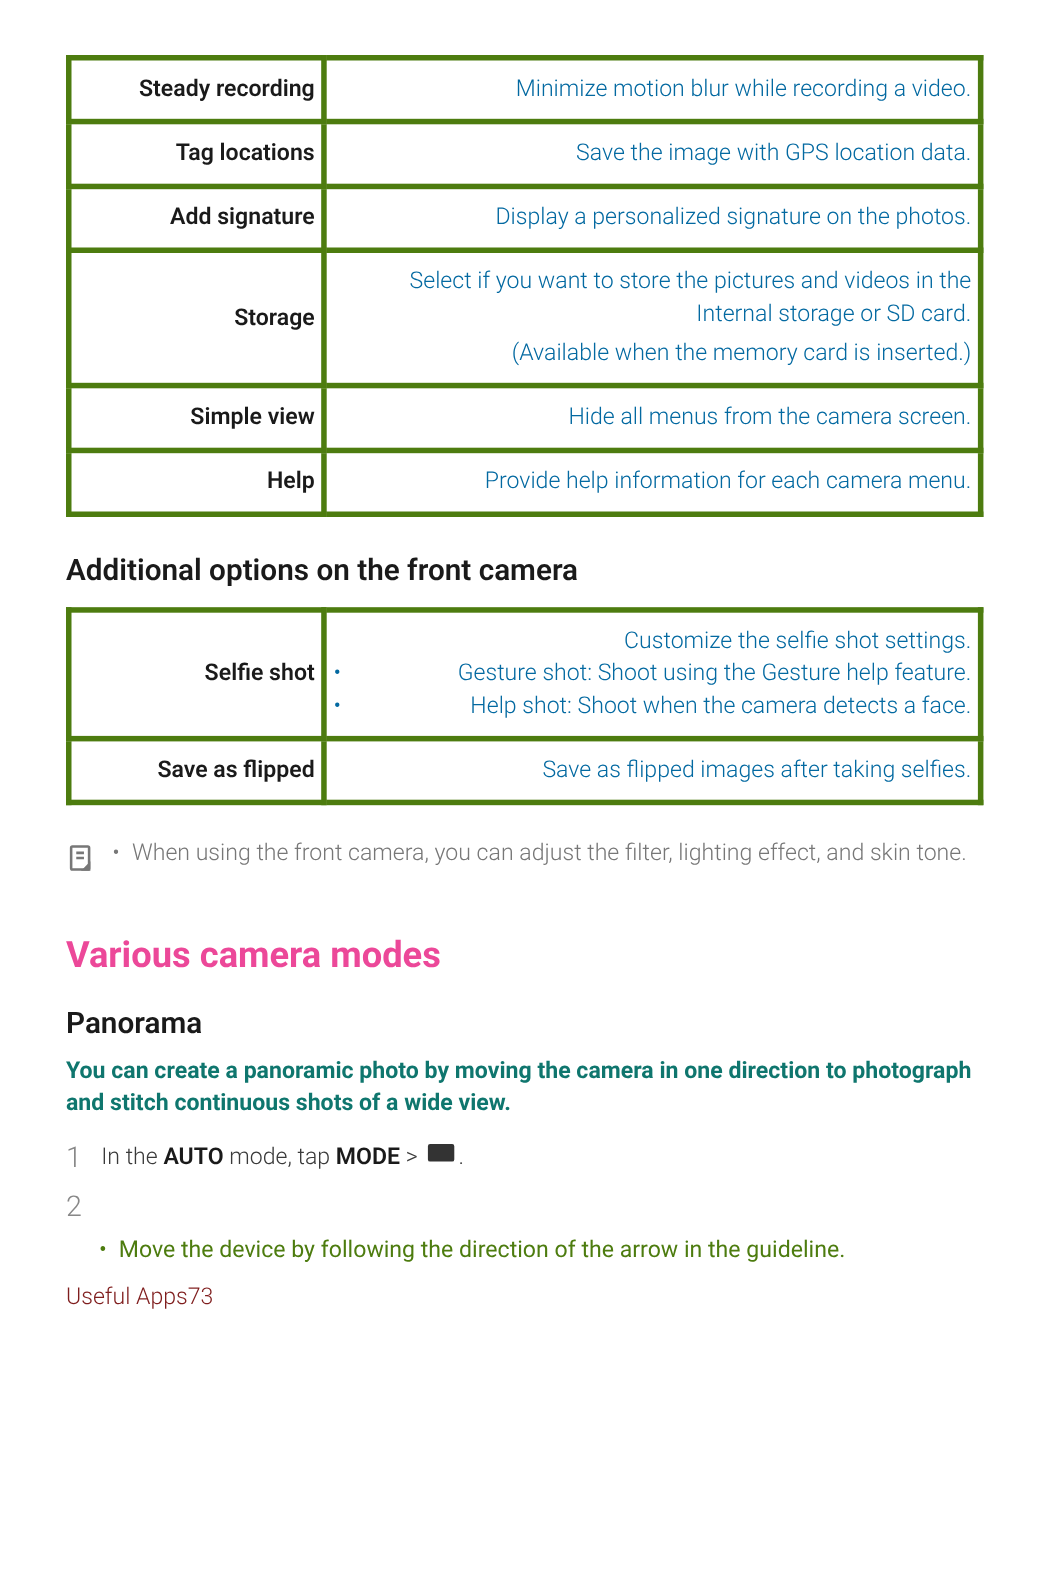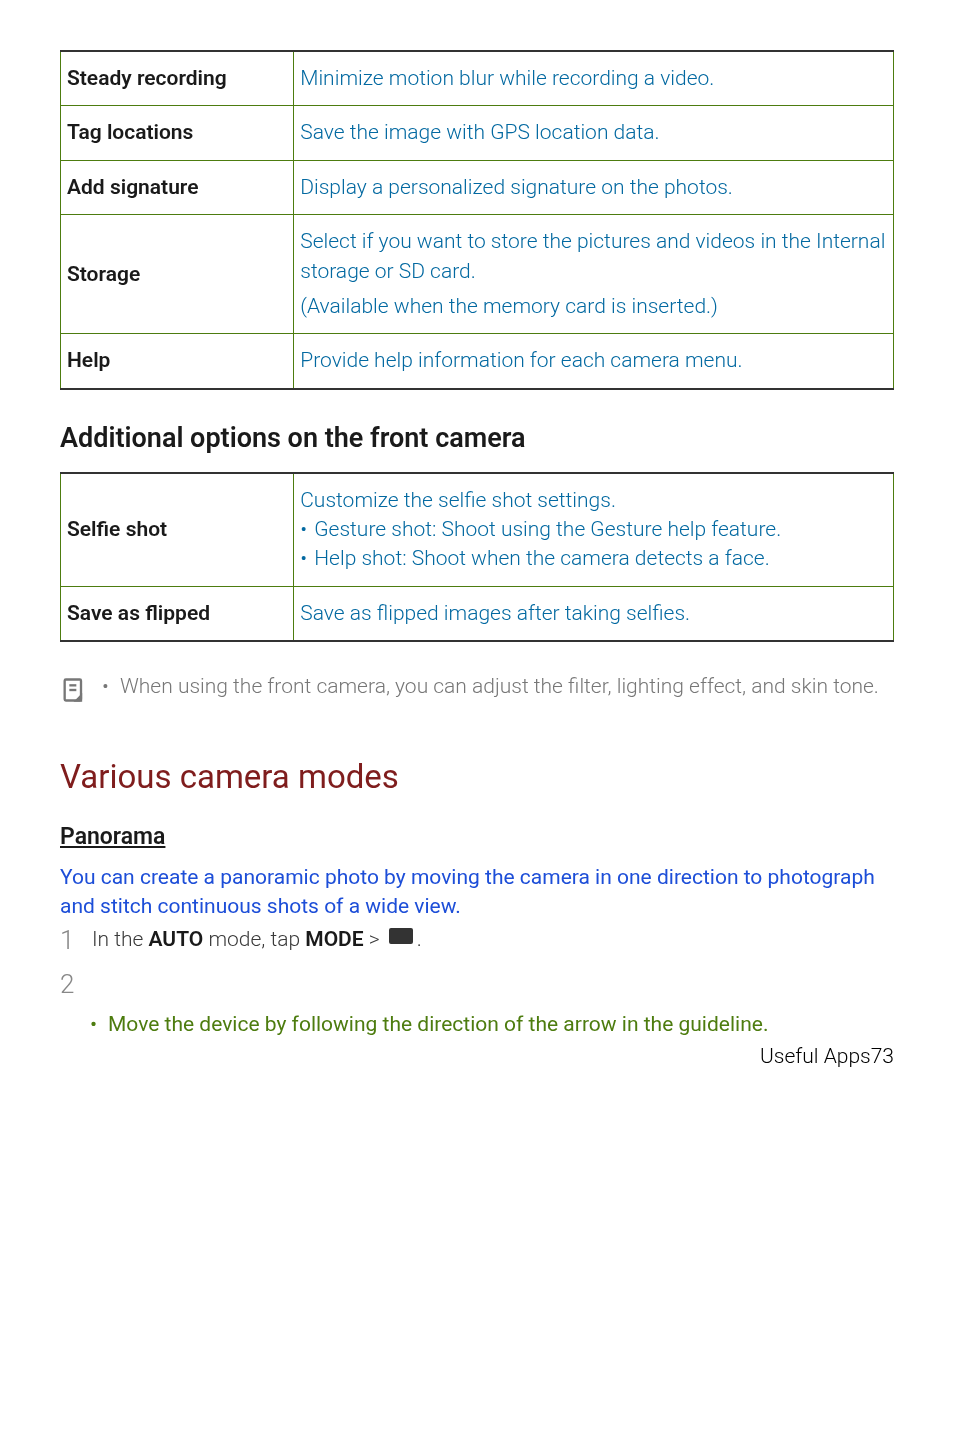--- a/index.html
+++ b/index.html
@@ -14,24 +14,24 @@
       font-size: 21px;
       line-height: 1.4;
       width: 954px;
     }
     table {
       width: 100%;
       border-collapse: collapse;
       margin-bottom: 30px;
     }
     table td, table th {
-      border: 1px solid #4d7c0f;
+      border: 5px solid #4d7c0f;
       padding: 12px 6px;
       vertical-align: middle;
-      text-align: left;
+      text-align: right;
     }
     table th {
       font-weight: 600;
       color: #1a1a1a;
       width: 28%;
     }
     table .top-border {
       border-top: 2px solid #333;
     }
     table .bottom-border {
@@ -43,36 +43,35 @@
     }
     .section-heading {
       font-size: 27px;
       font-weight: 600;
       color: #1a1a1a;
       margin-bottom: 14px;
       margin-top: 10px;
     }
     .main-heading {
       font-size: 33px;
-      font-weight: 400;
-      color: #7f1d1d;
+      font-weight: 700;
+      color: #ec4899;
       margin-top: 42px;
       margin-bottom: 20px;
     }
     .sub-heading {
-      font-size: 23px;
+      font-size: 27px;
       font-weight: 600;
       color: #1a1a1a;
       margin-bottom: 10px;
-      text-decoration: underline;
     }
     .body-text {
-      color: #1d4ed8;
-      font-weight: 400;
-      margin-bottom: 0;
+      color: #0f766e;
+      font-weight: 700;
+      margin-bottom: 16px;
     }
     .note-box {
       display: flex;
       align-items: flex-start;
       gap: 14px;
       margin-bottom: 24px;
       margin-top: 8px;
     }
     .note-icon {
       flex-shrink: 0;
@@ -125,24 +124,24 @@
       color: #4d7c0f;
       font-weight: 400;
     }
     .sub-bullet:before {
       content: "•";
       position: absolute;
       left: 30px;
     }
     .footer {
       display: flex;
-      justify-content: flex-end;
-      color: #000000;
-      font-weight: 300;
-      margin-top: 2px;
+      justify-content: flex-start;
+      color: #7f1d1d;
+      font-weight: 300;
+      margin-top: 12px;
     }
     .inline-icon {
       display: inline-block;
       vertical-align: middle;
       margin: 0 2px;
     }
     .cell-list {
       list-style: none;
     }
     .cell-list li {
@@ -174,20 +173,24 @@
   <tr>
     <th>Add signature</th>
     <td>Display a personalized signature on the photos.</td>
   </tr>
   <tr>
     <th>Storage</th>
     <td>
       <div>Select if you want to store the pictures and videos in the Internal storage or SD card.</div>
       <div class="para-gap">(Available when the memory card is inserted.)</div>
     </td>
+  </tr>
+  <tr>
+    <th>Simple view</th>
+    <td>Hide all menus from the camera screen.</td>
   </tr>
   <tr class="bottom-border">
     <th>Help</th>
     <td>Provide help information for each camera menu.</td>
   </tr>
 </tbody>
   </table>
 
 <h3 class="section-heading">Additional options on the front camera</h3>
 

